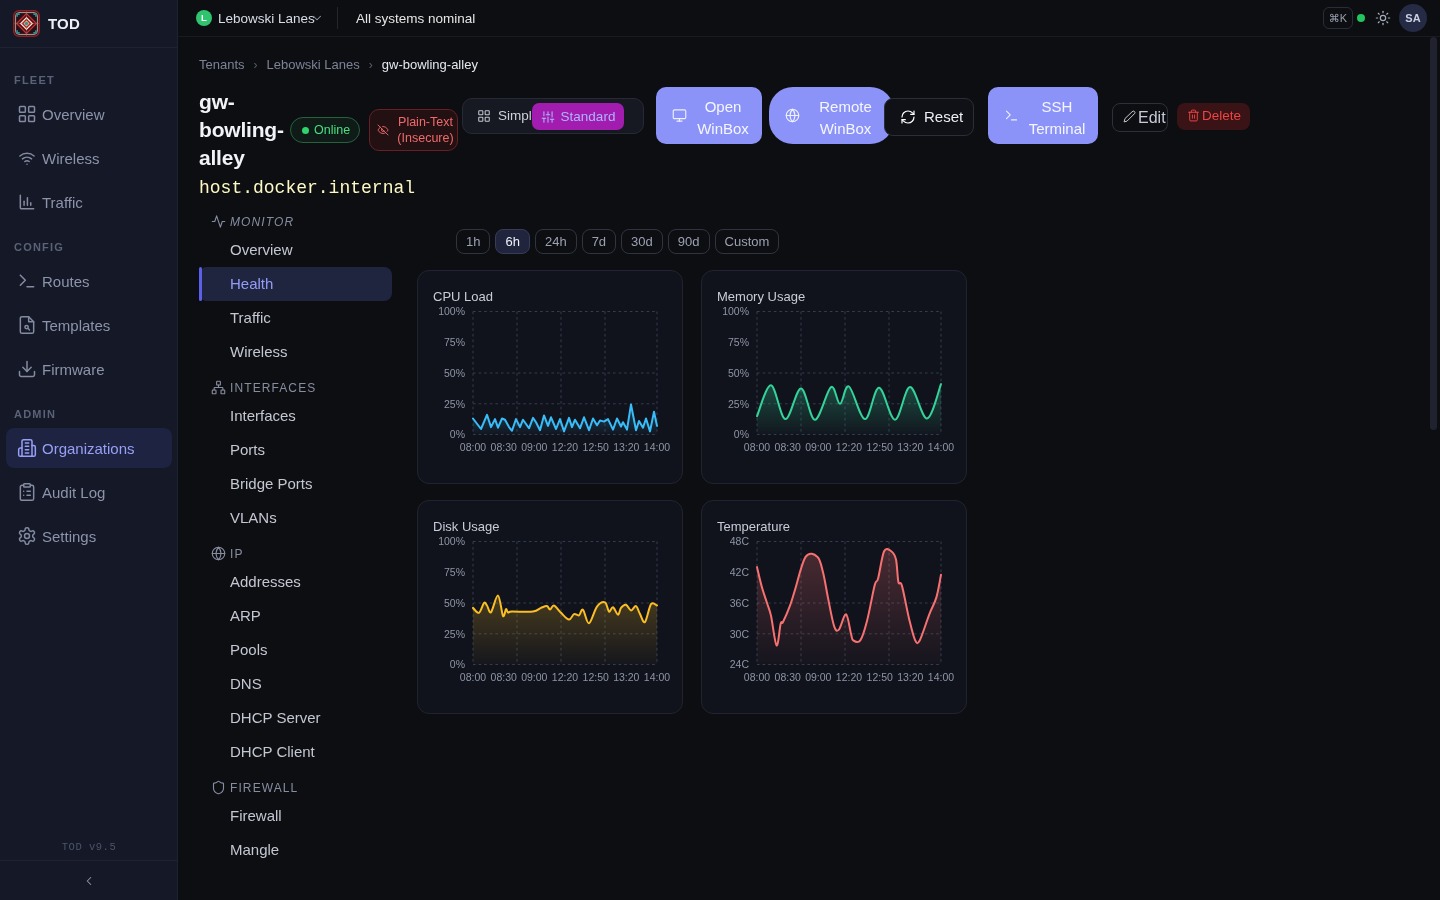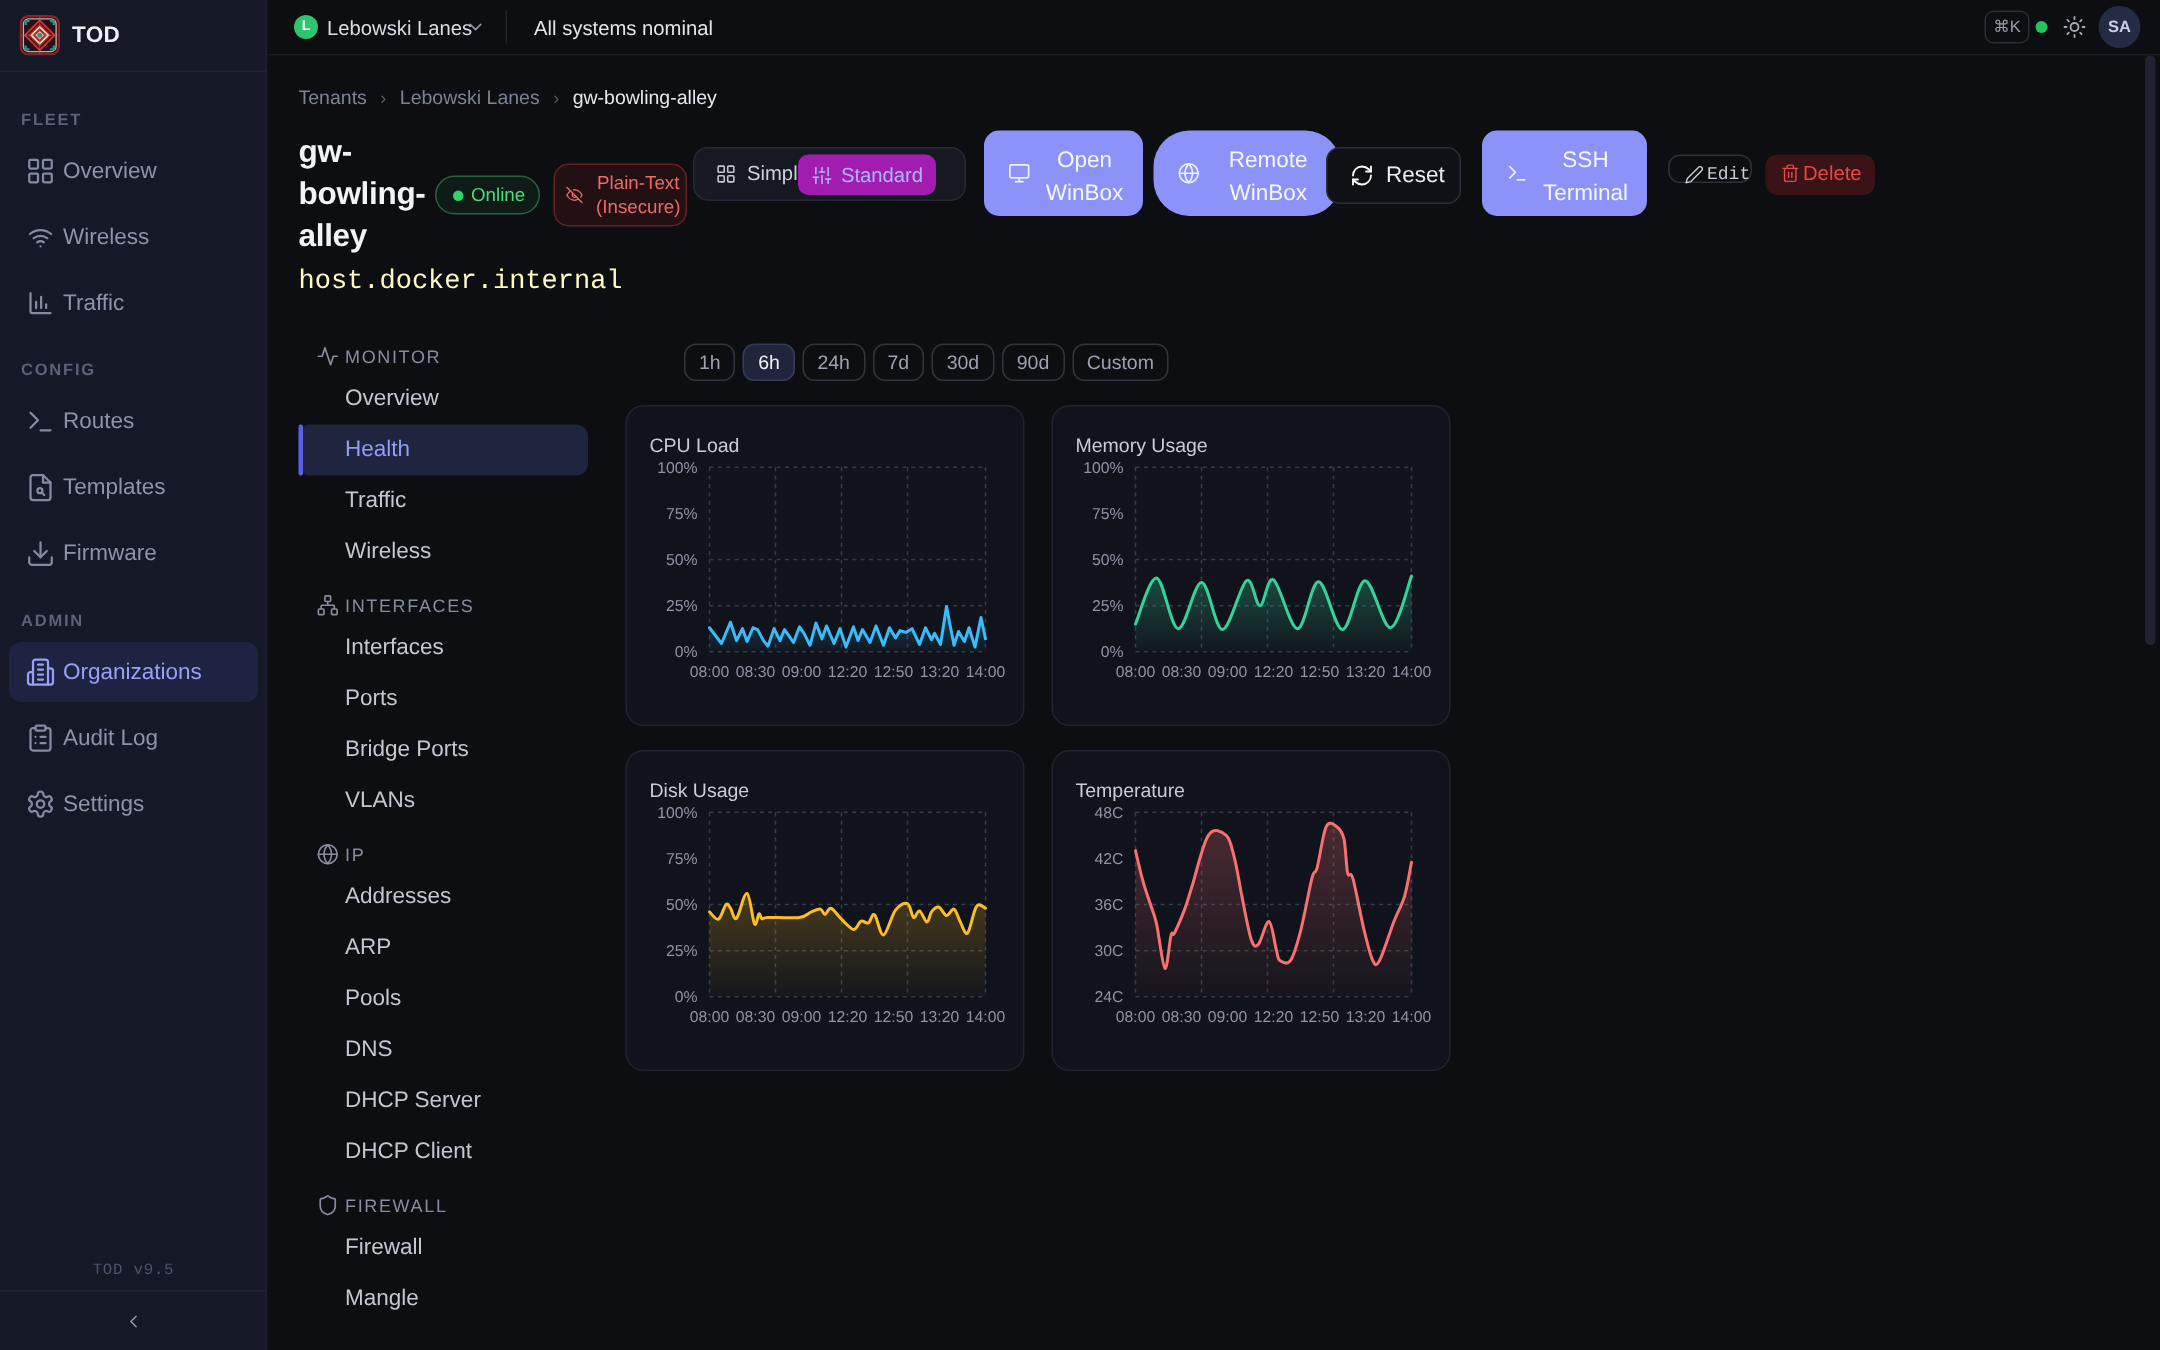--- a/index.html
+++ b/index.html
@@ -55,21 +55,21 @@
 #seg-std { position:absolute; left:69px; top:4px; width:92px; height:27px; background:#a21caf; border-radius:7px; color:#adb6fa; font-size:13.5px; line-height:27px; text-align:center; }
 #seg-std svg { vertical-align:-3px; margin-right:6px; }
 
 
 .btn-p { position:absolute; top:87px; height:57px; background:#8b93f8; border-radius:10px; color:#f5f6ff; font-size:15px; text-align:center; }
 .btn-p .bico { position:absolute; left:16px; top:21px; color:#eef0ff; }
 .btn-p .blab { position:absolute; left:36px; right:8px; top:9px; line-height:21.5px; }
 #btn-reset { position:absolute; left:884px; top:98px; width:90px; height:38px; background:#101116; border:1px solid #2b2e39; border-radius:9px; color:#eceef4; font-size:15px; }
 #btn-reset svg { position:absolute; left:15px; top:10px; }
 #btn-reset span { position:absolute; left:39px; top:9px; }
-#btn-edit { position:absolute; left:1112px; top:103px; width:56px; height:19px; border:1px solid #2d303b; border-radius:8px; color:#c6cbd5; font-size:12px;font-family:Liberation Mono, monospace; }
+#btn-edit { position:absolute; left:1112px; top:103px; width:56px; height:29px; border:1px solid #2d303b; border-radius:8px; color:#c6cbd5; font-size:16px; }
 #btn-edit svg { position:absolute; left:10px; top:6px; }
 #btn-edit span { position:absolute; left:25px; top:5px; }
 #btn-del { position:absolute; left:1177px; top:103px; width:73px; height:27px; background:#391316; border-radius:8px; color:#ee4444; font-size:13.5px; }
 #btn-del svg { position:absolute; left:10px; top:6px; }
 #btn-del span { position:absolute; left:25px; top:5px; }
 
 
 #subnav { position:absolute; left:199px; top:212px; width:193px; }
 .sn-head { position:relative; height:21px; margin-top:9px; color:#878da0; }
 .sn-head svg { position:absolute; left:12px; top:2px; }
@@ -303,21 +303,21 @@
         <path d="M3 6h18"></path>
         <path d="M19 6v14a2 2 0 0 1-2 2H7a2 2 0 0 1-2-2V6"></path>
         <path d="M8 6V4a2 2 0 0 1 2-2h4a2 2 0 0 1 2 2v2"></path>
         <path d="M10 11v6"></path>
         <path d="M14 11v6"></path>
       </svg>
     <span>Delete</span>
   </div>
 
   <div id="subnav">
-    <div class="sn-head" style="margin-top:16px;">
+    <div class="sn-head" style="margin-top:0;font-style:italic;">
         <svg class="lin" width="15" height="15" viewBox="0 0 24 24" stroke-width="2">
           <path d="M22 12h-4l-3 9L9 3l-3 9H2"></path>
         </svg>
         <span>MONITOR</span>
       </div>
     <div class="sn-item">
         <span>Overview</span>
       </div>
     <div class="sn-item active">
         <span>Health</span>

